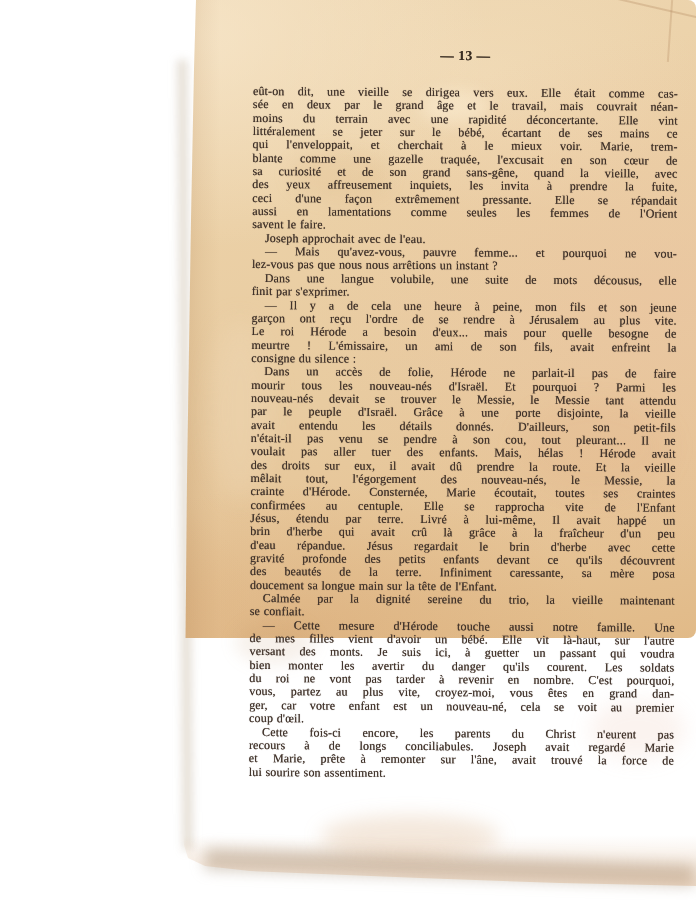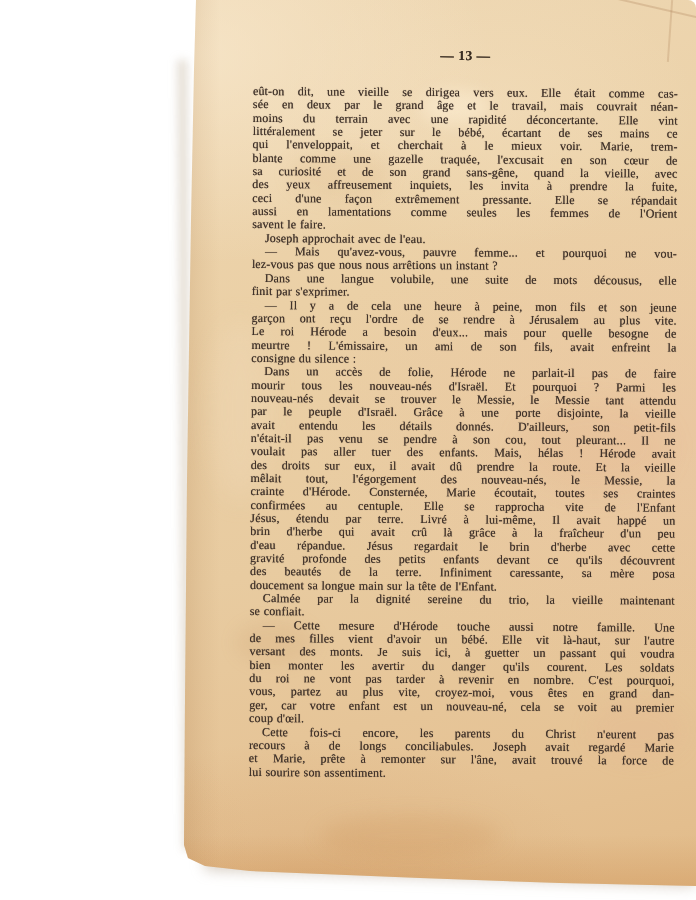--- a/index.html
+++ b/index.html
@@ -17,21 +17,21 @@
     transform:rotate(1.9deg);
   }
   .shadow-left{
     position:absolute;left:181px;top:60px;width:8px;height:790px;
     background:rgba(175,155,125,0.40);filter:blur(5px);
     transform:rotate(-0.4deg);
   }
 
   
   .page{
-    position:absolute;left:0;top:0;width:696px;height:900px;
+    position:absolute;left:0;top:0;width:696px;height:638px;
     clip-path:polygon(
       196px 0px, 696px 0px, 696px 886px, 560px 883px, 420px 878px,
       250px 871px, 205px 866px, 188px 858px, 184px 845px,
       185px 700px, 187px 480px, 191px 220px, 194px 70px
     );
     background:
       radial-gradient(420px 300px at 28% 6%, rgba(252,238,214,0.55), transparent 70%),
       radial-gradient(500px 380px at 96% 48%, rgba(236,185,158,0.28), transparent 72%),
       radial-gradient(380px 190px at 45% 98%, rgba(205,148,92,0.26), transparent 75%),
       radial-gradient(260px 160px at 10% 93%, rgba(210,160,105,0.22), transparent 70%),

